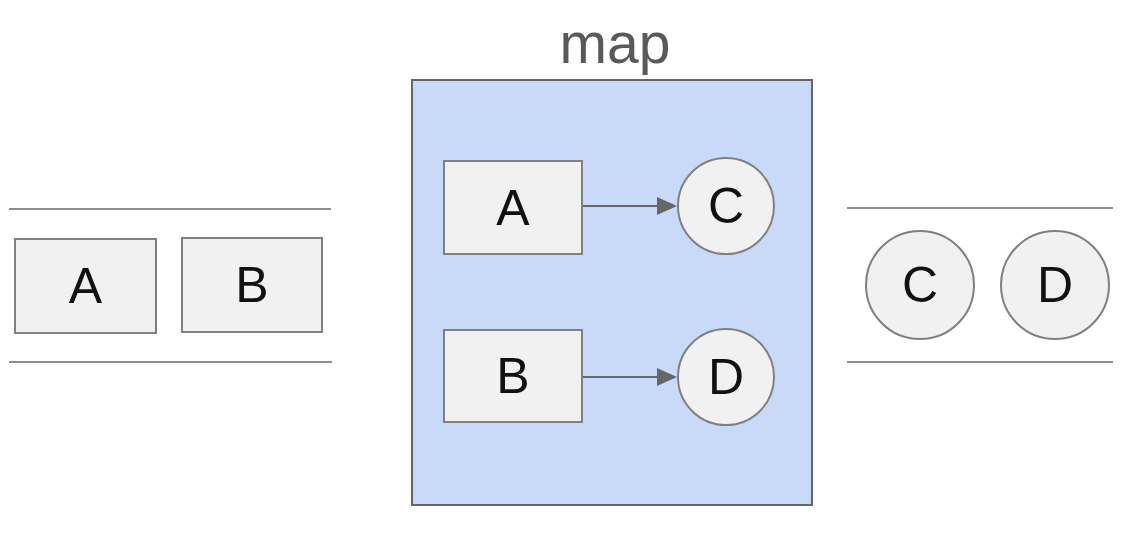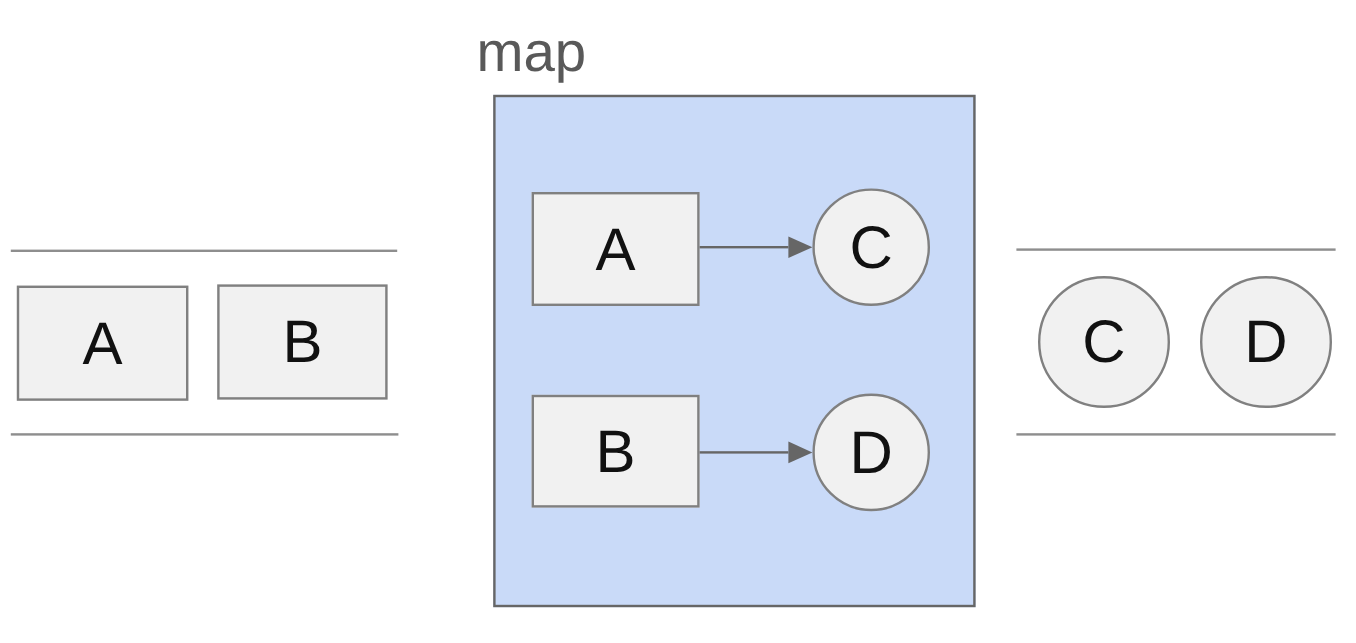--- a/index.html
+++ b/index.html
@@ -30,23 +30,23 @@
   }
   .node.circle { border-radius: 50%; }
   .map-box {
     position: absolute;
     left: 411px; top: 79px; width: 402px; height: 427px;
     background: var(--map-fill, #c9daf8);
     border: 2px solid var(--map-border, #666666);
   }
   .map-label {
     position: absolute;
-    left: 397px; top: 21px; width: 402px;
-    text-align: left;
-    font-size: 47px;
+    left: 414px; top: 21px; width: 402px;
+    text-align: center;
+    font-size: 57px;
     line-height: 44px;
     color: var(--label-text, #595959);
   }
   .shaft {
     position: absolute;
     height: 2px;
     background: var(--arrow, #666666);
   }
   .head {
     position: absolute;

